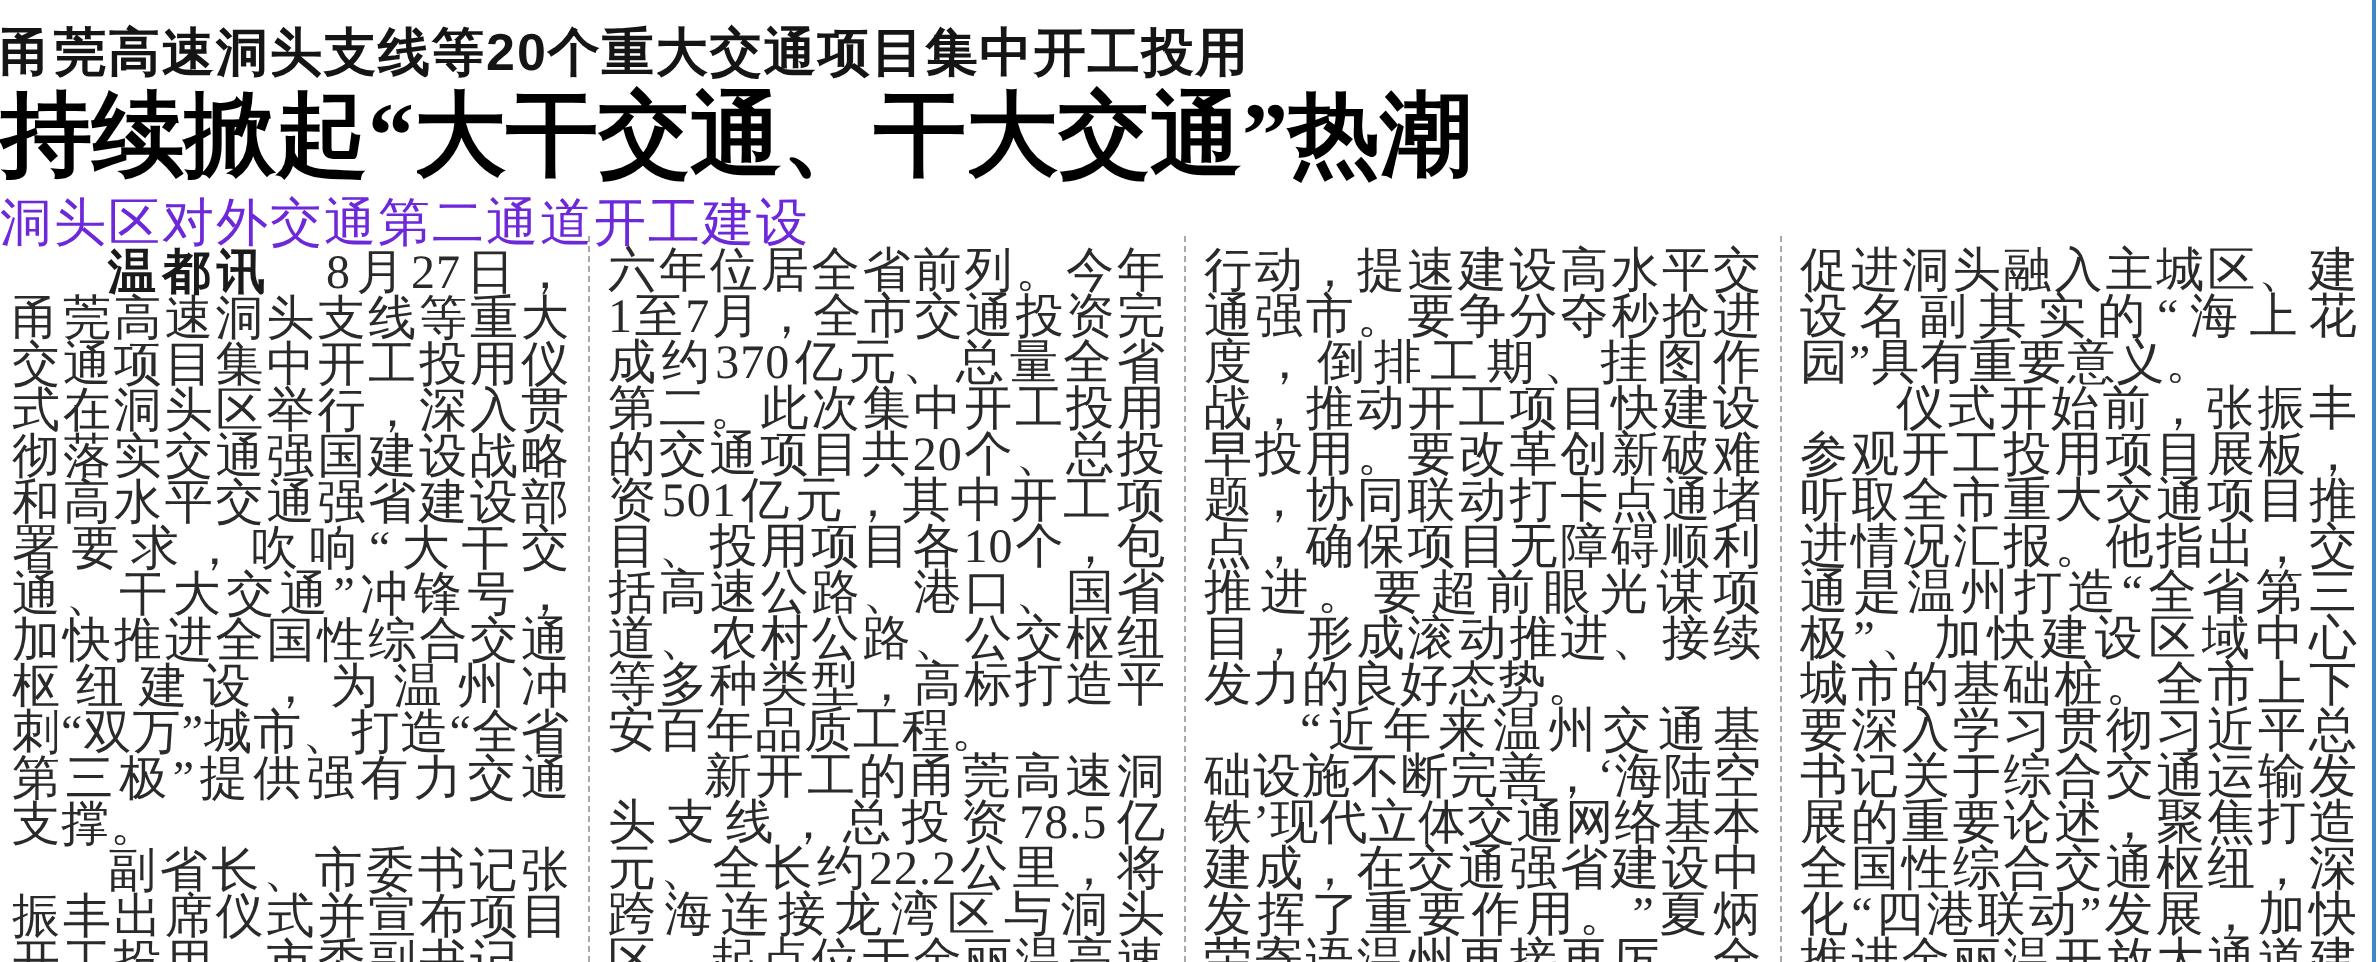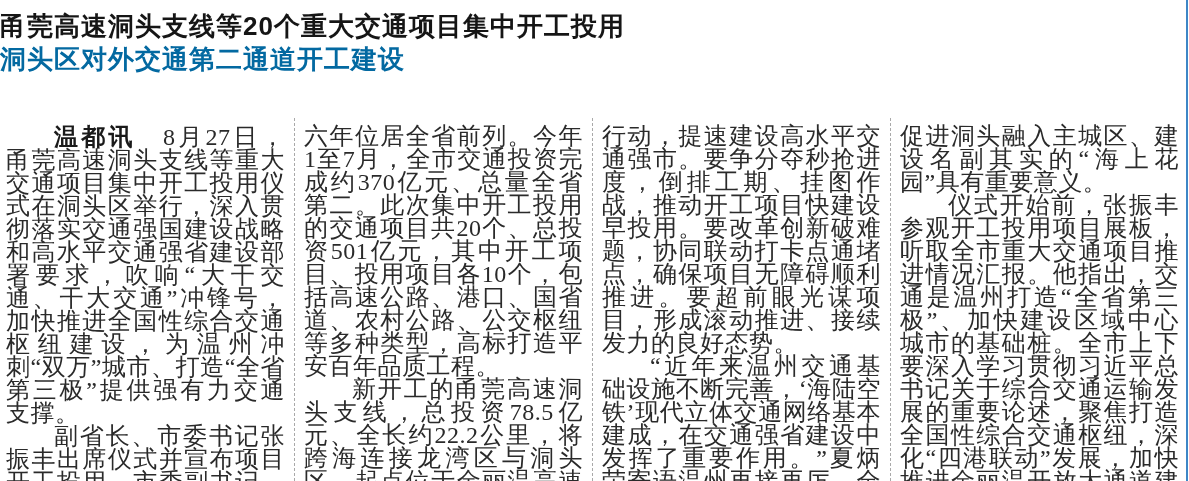--- a/index.html
+++ b/index.html
@@ -25,21 +25,21 @@
     font-size: 26px; font-weight: 700; color: #151515;
     line-height: 30px; letter-spacing: 1px;
   }
   .main-headline {
     font-family: "Liberation Serif", serif;
     font-size: 46px; font-weight: 900; color: #000000;
     line-height: 50px; margin-top: 2px; letter-spacing: 0px;
   }
   .sub-headline {
     font-family: "Liberation Sans", sans-serif;
-    font-size: 26px; font-weight: 700; color: #0369a1;
+    font-size: 26px; font-weight: 400; color: #6d28d9;
     line-height: 30px; margin-top: 3px; letter-spacing: 1px;
   }
 
   
   .body-cols {
     position: absolute; top: 118px; left: 6px; right: 10px; bottom: 0;
     display: flex;
   }
   .col {
     flex: 1 1 0;
@@ -77,20 +77,21 @@
   }
   .byline-marker { color: #b01722; font-size: 18px; margin-right: 3px; }
 </style>
 </head>
 <body>
 
 <div class="page">
 
   <div class="header">
     <div class="kicker">甬莞高速洞头支线等20个重大交通项目集中开工投用</div>
+    <div class="main-headline">持续掀起“大干交通、干大交通”热潮</div>
     <div class="sub-headline">洞头区对外交通第二通道开工建设</div>
   </div>
 
   <div class="body-cols">
 
     <div class="col">
       <p class="indent"><span class="lead">温都讯</span><span>　8月27日，甬莞高速洞头支线等重大交通项目集中开工投用仪式在洞头区举行，深入贯彻落实交通强国建设战略和高水平交通强省建设部署要求，吹响“大干交通、干大交通”冲锋号，加快推进全国性综合交通枢纽建设，为温州冲刺“双万”城市、打造“全省第三极”提供强有力交通支撑。</span></p>
       <p class="indent">副省长、市委书记张振丰出席仪式并宣布项目开工投用。市委副书记、市长张文杰，省交通运输厅一级巡视员夏炳荣致辞。市领导葛益平、王军、陈应许、郑建忠等参加。</p>
       <p class="indent">近年来，温州以重大项目为抓手跑出综合交通建设加速度，交通投资连续</p>
     </div>

